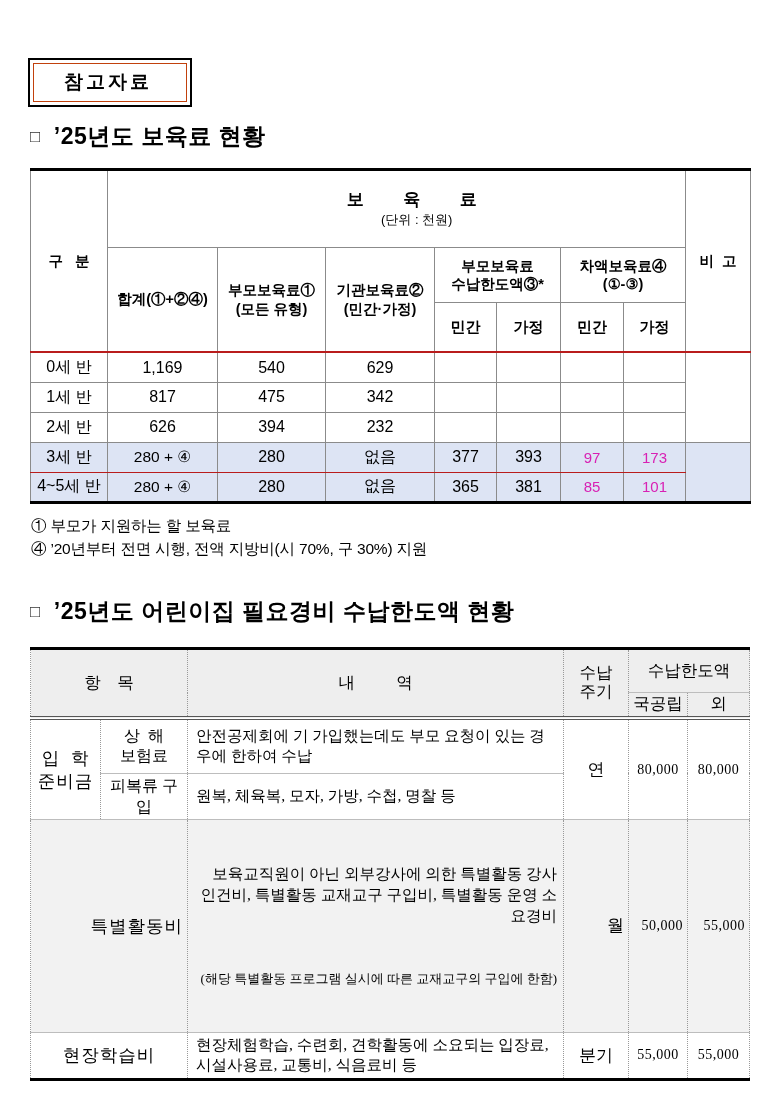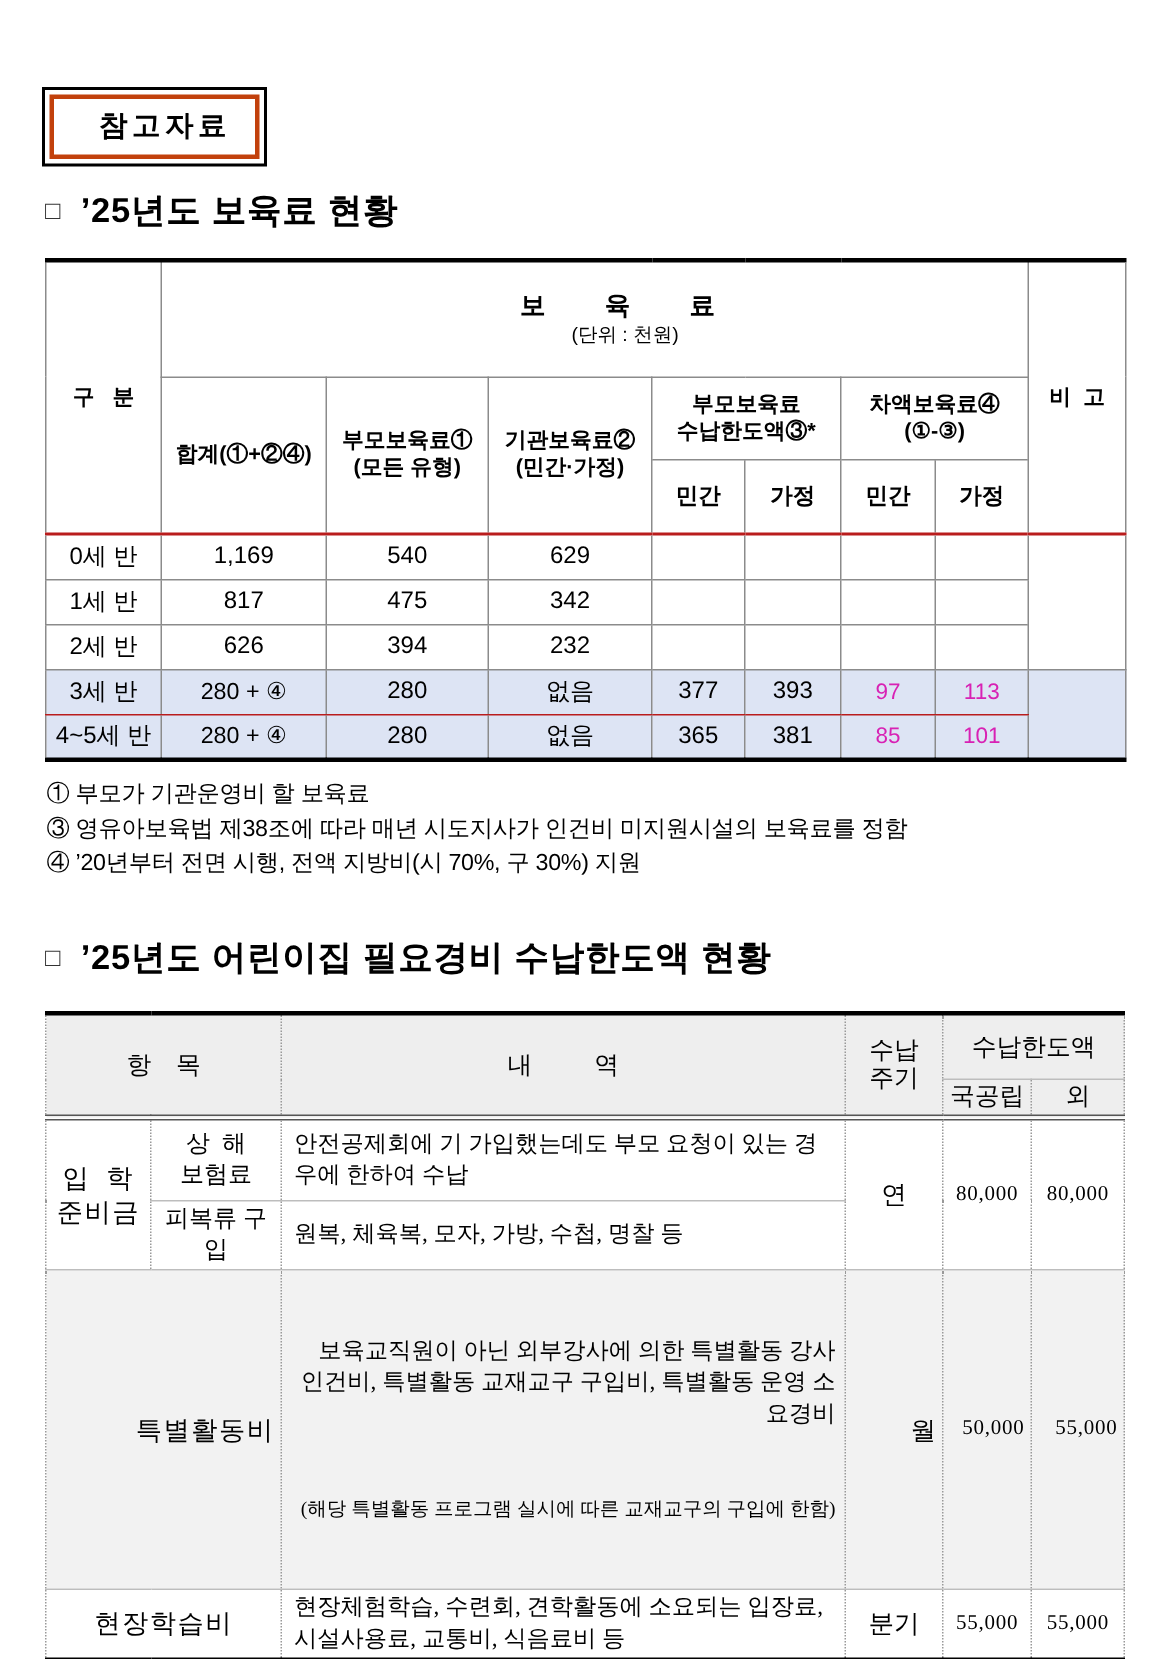--- a/index.html
+++ b/index.html
@@ -6,21 +6,21 @@
   html,body { margin:0; padding:0; background:#fff; }
   body {
     width:779px; min-height:1106px;
     font-family:"Liberation Sans", sans-serif;
     color:#000;
   }
   .page { padding:58px 29px 20px 30px; }
 
   
   .ref-outer { display:inline-block; border:2px solid #000; padding:3px; margin-left:-2px; }
-  .ref-inner { border:3px solid #c2410c; padding:5px 16px 6px 30px; font-weight:bold; font-size:19px; letter-spacing:3px; }
+  .ref-inner { border:1px solid #c2410c; padding:5px 34px 6px 30px; font-weight:bold; font-size:19px; letter-spacing:3px; }
 
   
   .sec-heading { display:flex; align-items:center; gap:13px; margin:14px 0 0 0; font-size:23px; font-weight:bold; letter-spacing:0.5px; }
   .sec-heading .sq { font-size:17px; font-weight:normal; color:#333; line-height:1; }
   .sec-heading.second { margin-top:36px; }
 
   
   table { border-collapse:collapse; table-layout:fixed; }
   .t1 { width:720px; margin-top:16px; border-top:3px solid #000; border-bottom:3px solid #000; }
   .t1 th, .t1 td { border:1px solid #8b8b8b; text-align:center; vertical-align:middle; white-space:pre-wrap; padding:0; }
@@ -147,40 +147,39 @@
         <td></td>
       </tr>
       <tr class="hl hlrow1">
         <td>3세 반</td>
         <td class="sumcell">280 + ④</td>
         <td>280</td>
         <td>없음</td>
         <td>377</td>
         <td>393</td>
         <td class="mag">97</td>
-        <td class="mag">113</td>
+        <td class="mag">173</td>
         <td rowspan="2"></td>
       </tr>
       <tr class="hl">
         <td>4~5세 반</td>
         <td class="sumcell">280 + ④</td>
         <td>280</td>
         <td>없음</td>
         <td>365</td>
         <td>381</td>
         <td class="mag">85</td>
         <td class="mag">101</td>
       </tr>
     </tbody>
   </table>
 
   
   <div class="fnotes">
-    <div>① 부모가 기관운영비 할 보육료</div>
-    <div>③ 영유아보육법 제38조에 따라 매년 시도지사가 인건비 미지원시설의 보육료를 정함</div>
+    <div>① 부모가 지원하는 할 보육료</div>
     <div>④ ’20년부터 전면 시행, 전액 지방비(시 70%, 구 30%) 지원</div>
   </div>
 
   
   <div class="sec-heading second">
     <span class="sq">□</span>
     <span>’25년도 어린이집 필요경비 수납한도액 현황</span>
   </div>
 
   

